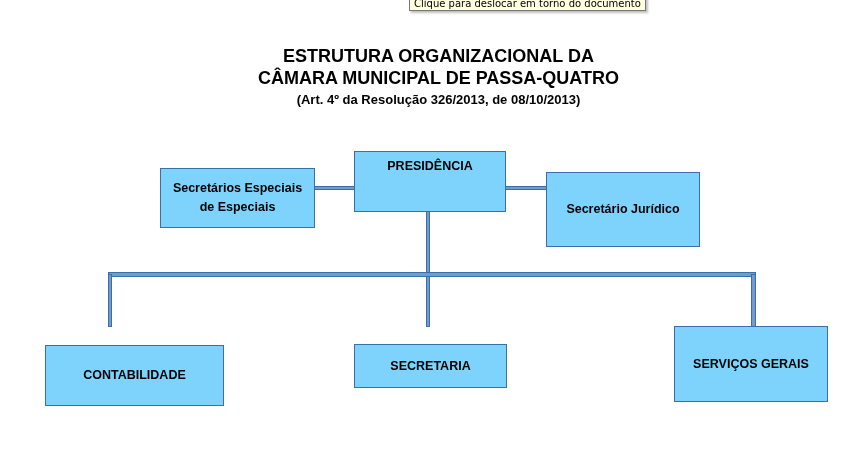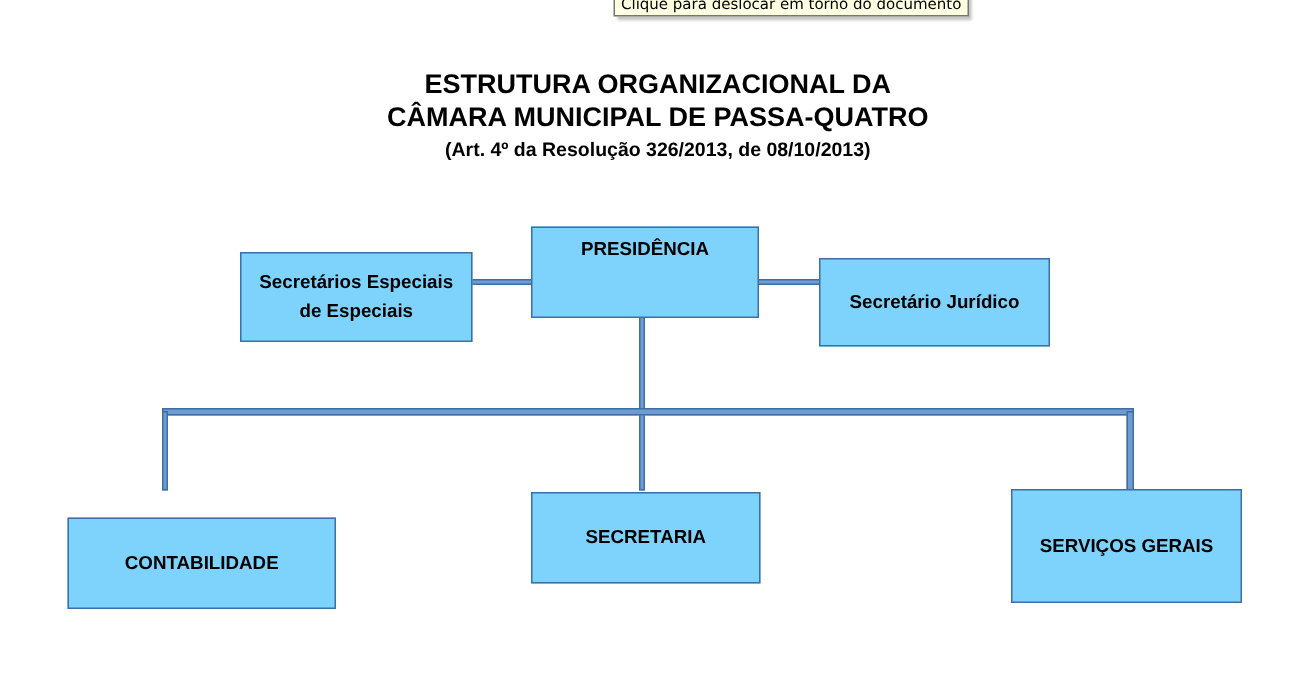--- a/index.html
+++ b/index.html
@@ -53,27 +53,27 @@
 
 <div class="box" style="left:354px; top:151px; width:152px; height:61px; align-items:flex-start; padding-top:5px;">
   <span>PRESIDÊNCIA</span>
 </div>
 
 <div class="box" style="left:160px; top:168px; width:155px; height:60px; flex-direction:column;">
   <span>Secretários Especiais</span>
   <span>de Especiais</span>
 </div>
 
-<div class="box" style="left:546px; top:172px; width:154px; height:59px;">
+<div class="box" style="left:546px; top:172px; width:154px; height:75px;">
   <span>Secretário Jurídico</span>
 </div>
 
 <div class="box" style="left:33px; top:345px; width:179px; height:61px;margin-left:12px;">
   <span>CONTABILIDADE</span>
 </div>
 
-<div class="box" style="left:354px; top:328px; width:153px; height:61px;text-align:center;">
+<div class="box" style="left:354px; top:344px; width:153px; height:44px;text-align:center;">
   <span>SECRETARIA</span>
 </div>
 
 <div class="box" style="left:674px; top:326px; width:154px; height:76px;">
   <span>SERVIÇOS GERAIS</span>
 </div>
 
 </body></html>

